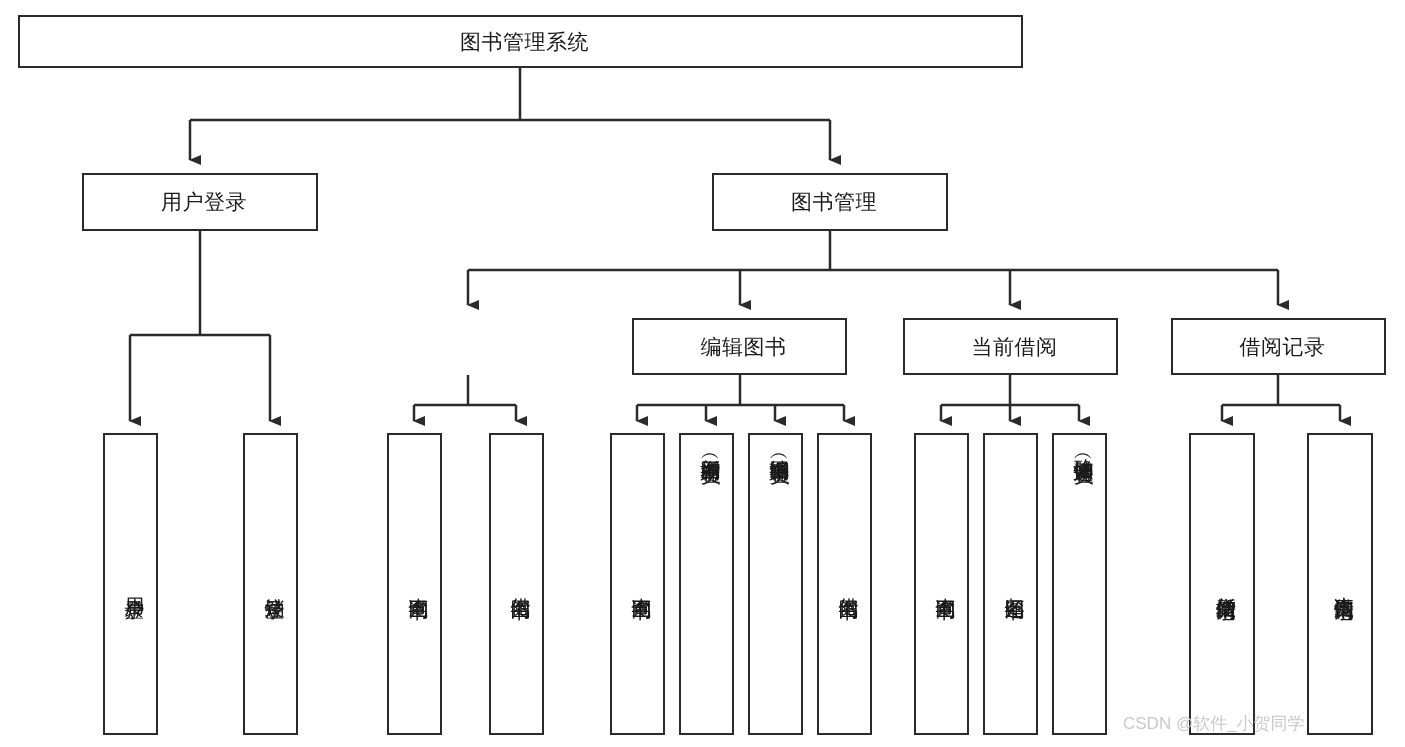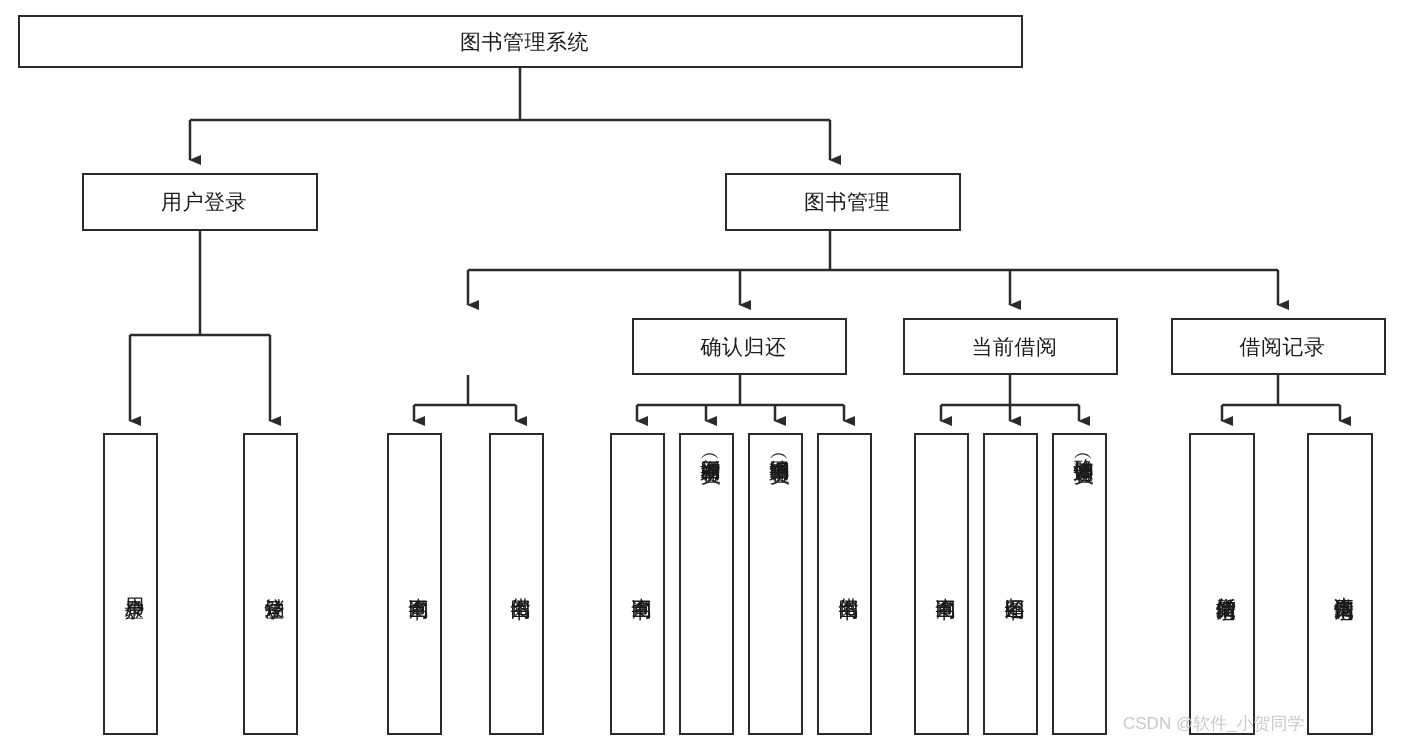--- a/index.html
+++ b/index.html
@@ -123,27 +123,27 @@
   </svg>
 
   <div class="node-box" style="left:18px; top:15px; width:1005px; height:53px;">
     <span class="node-label-h">图书管理系统</span>
   </div>
 
   <div class="node-box" style="left:82px; top:173px; width:236px; height:58px;">
     <span class="node-label-h">用户登录</span>
   </div>
 
-  <div class="node-box" style="left:712px; top:173px; width:236px; height:58px;margin-left:13px;">
+  <div class="node-box" style="left:712px; top:173px; width:236px; height:58px;">
     <span class="node-label-h">图书管理</span>
   </div>
 
 
   <div class="node-box" style="left:632px; top:318px; width:215px; height:57px;">
-    <span class="node-label-h">确认归还</span>
+    <span class="node-label-h">编辑图书</span>
   </div>
 
   <div class="node-box" style="left:1171px; top:318px; width:215px; height:57px;">
     <span class="node-label-h">借阅记录</span>
   </div>
 
   <div class="node-box" style="left:903px; top:318px; width:215px; height:57px;">
     <span class="node-label-h">当前借阅</span>
   </div>
 

